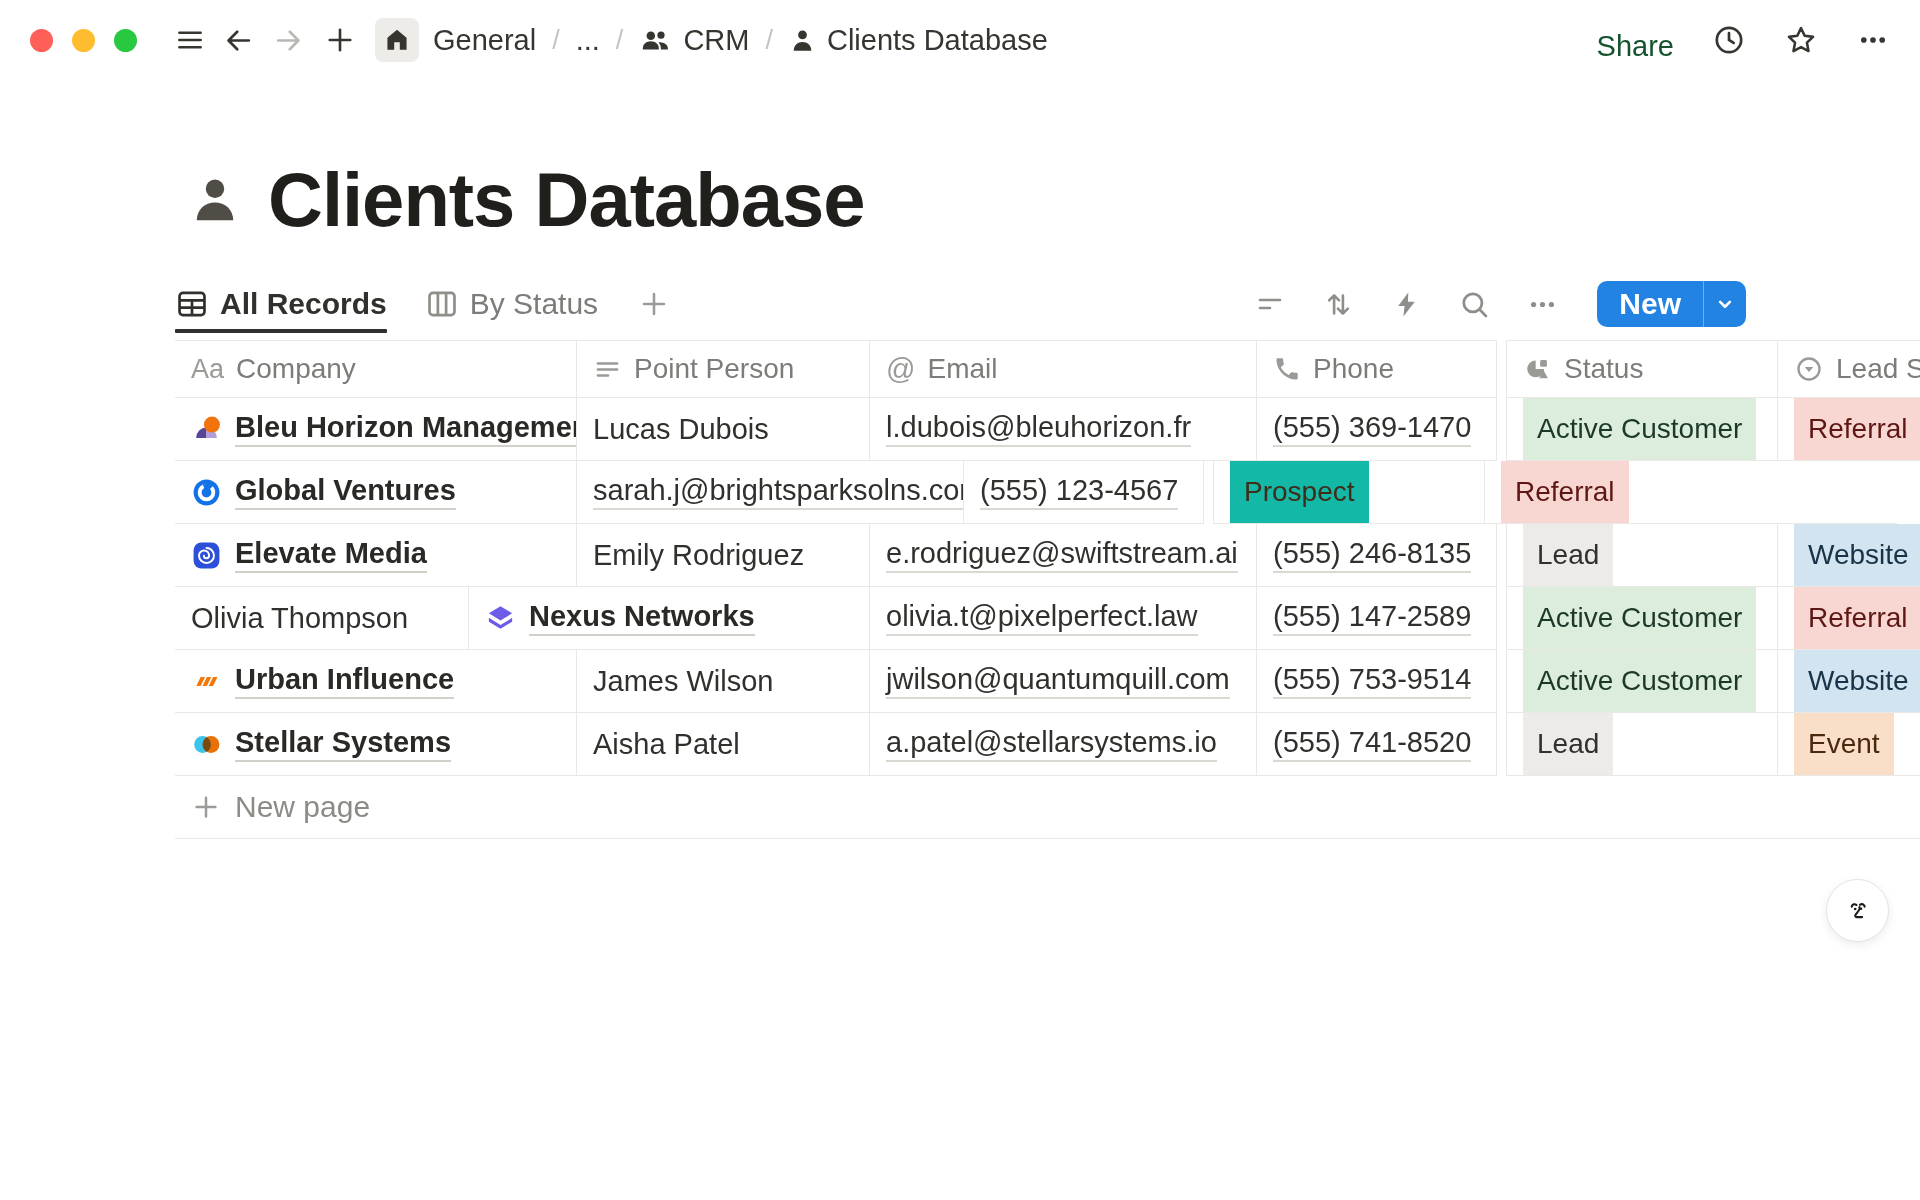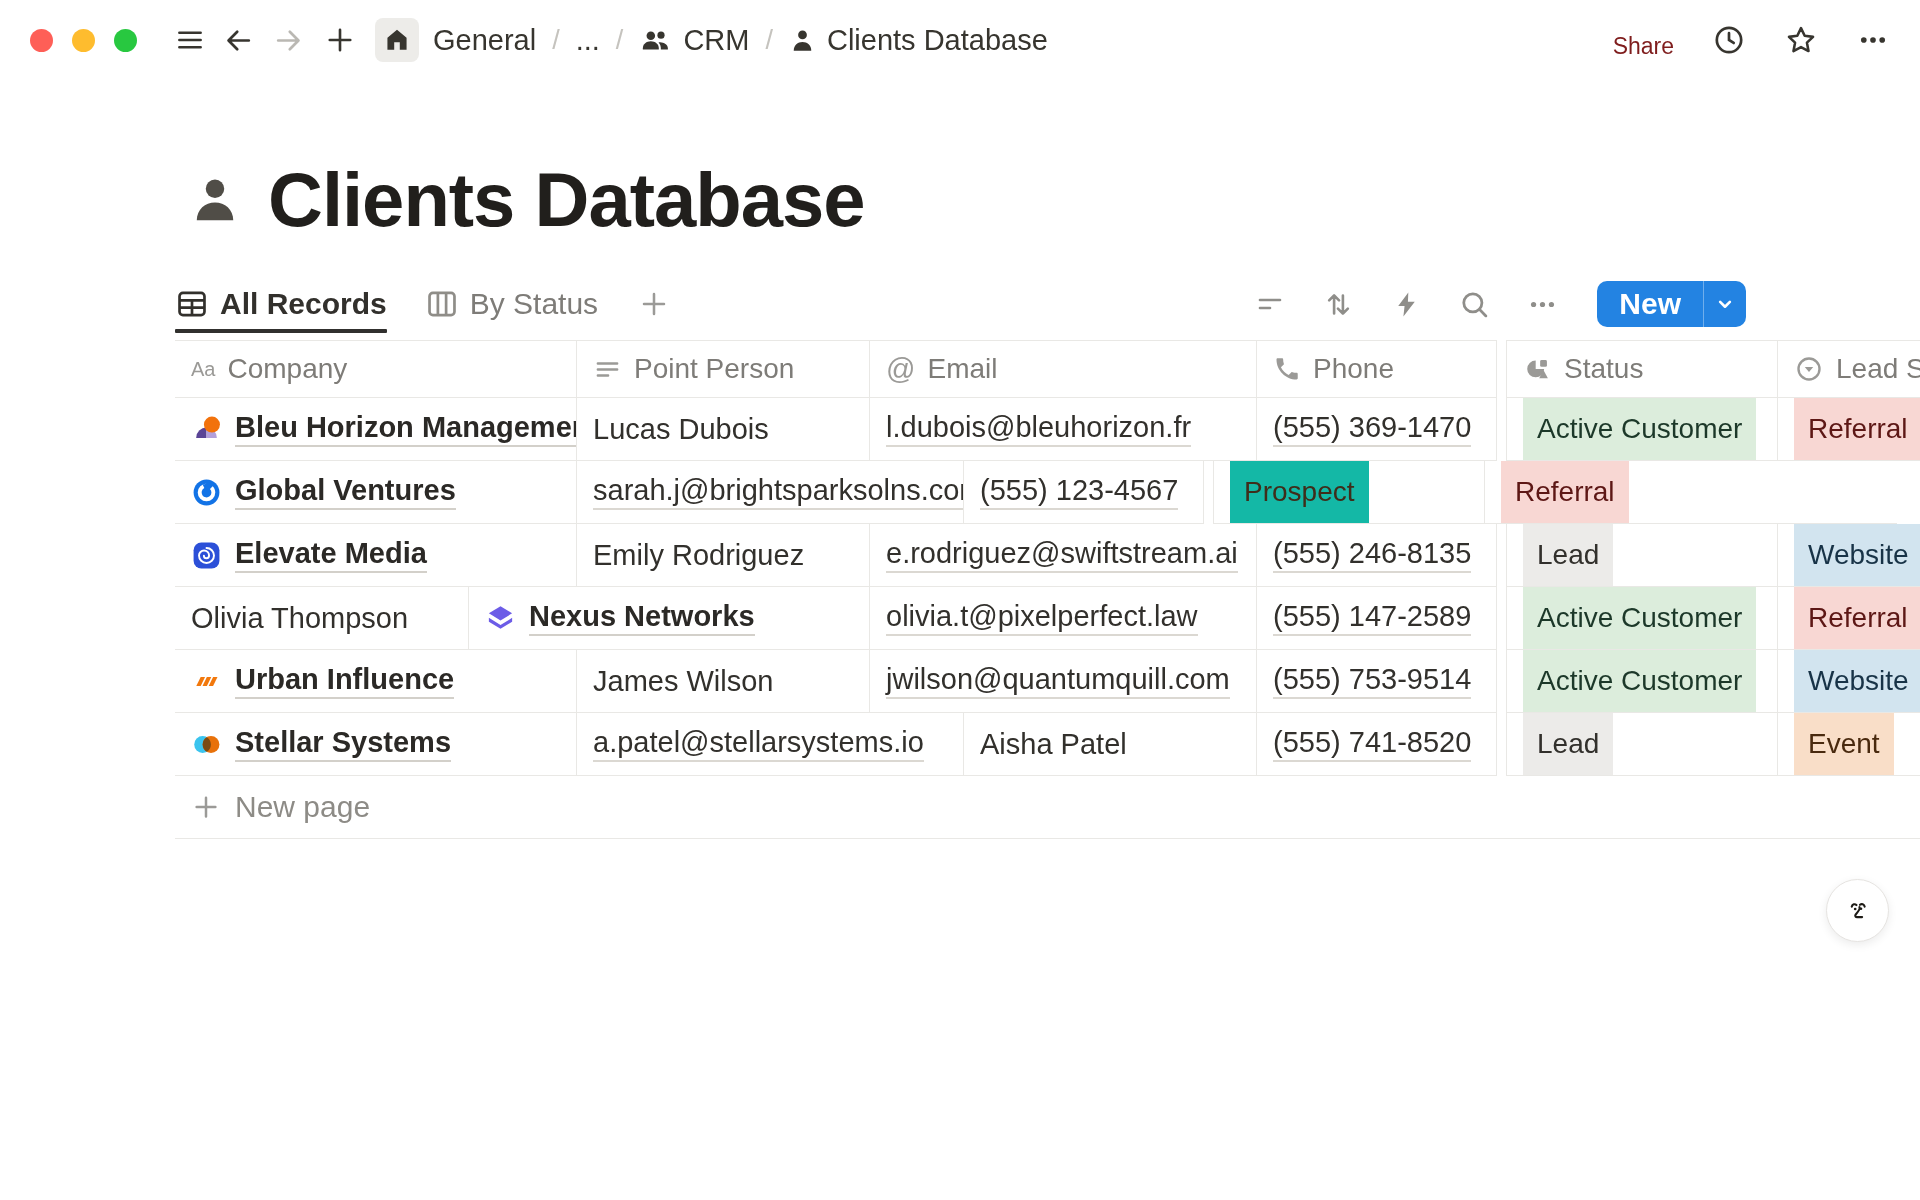--- a/index.html
+++ b/index.html
@@ -10,21 +10,21 @@
   
   .topbar { height:80px; display:flex; align-items:center; padding:0 30px; }
   .lights { display:flex; gap:19px; margin-right:32px; }
   .light { width:23px; height:23px; border-radius:50%; }
   .light.red{ background:#FE5F57; } .light.yellow{ background:#FEBC2E; } .light.green{ background:#28C840; }
   .tb-ic { display:flex; align-items:center; justify-content:center; width:42px; height:42px; border-radius:8px; flex:none; }
   .crumbs { display:flex; align-items:center; gap:14px; font-size:29px; color:#37352F; }
   .crumb-sep { color:#C5C3BE; font-size:27px; padding:0 2px; }
   .home-chip { background:#EDECE9; }
   .topbar-right { margin-left:auto; display:flex; align-items:center; gap:38px; }
-  .share { font-size:23px; color:#7f1d1d;margin-top:12px; }
+  .share { font-size:29px; color:#14532d;margin-top:12px; }
   svg { display:block; }
 
   
   .title-row { display:flex; align-items:center; gap:26px; padding-left:188px; margin-top:76px; }
   .page-title { font-size:76px; font-weight:700; color:#211F1C; letter-spacing:-1px; }
 
   
   .viewbar { display:flex; align-items:center; margin-top:34px; padding-left:175px; padding-right:174px; height:54px; }
   .tab { position:relative; display:flex; align-items:center; gap:11px; height:54px; margin-right:38px; font-size:30px; }
   .tab.active { color:#32302C; font-weight:700; }
@@ -42,21 +42,21 @@
   .table { margin-top:9px; padding-left:175px; }
   .trow { display:flex; }
   .cell { flex:none; display:flex; align-items:center; border-bottom:1px solid #E9E8E5; padding:0 16px; overflow:hidden; white-space:nowrap; }
   .cell + .cell { border-left:1px solid #E9E8E5; }
   .c-company{ width:401px; } .c-person{ width:293px; } .c-email{ width:387px; }
   .c-phone{ width:240px; } .c-status{ width:270px; } .c-source{ width:413px; }
   .gapcol { flex:none; width:11px; border-left:1px solid #E9E8E5; border-right:1px solid #E9E8E5; }
   .trow .gapcol + .cell { border-left:none; }
   .thead .cell { height:58px; border-top:1px solid #E9E8E5; color:#7E7C78; font-size:28px; gap:12px; }
   .thead .cell .hicon { color:#9B9A97; flex:none; }
-  .aa { font-size:20px; color:#9B9A97; letter-spacing:0; }
+  .aa { font-size:27px; color:#9B9A97; letter-spacing:0; }
   .tdata .cell { height:63px; font-size:29px; color:#32302C; }
   .logo { width:31px; height:31px; margin-right:13px; flex:none; }
   .tlink { font-weight:600; color:#2B2926; border-bottom:2px solid #D3D0CA; padding-bottom:1px; }
   .ulink { border-bottom:2px solid #DBD8D2; padding-bottom:1px; }
   .badge { display:inline-block; padding:22px 14px; border-radius:7px; font-size:28px; line-height:1.18; }
   .badge[data-color="green"]  { background:#DCEDDC; color:#1C3829; }
   .badge[data-color="yellow"] { background:#14b8a6; color:#3F2D1A; }
   .badge[data-color="gray"]   { background:#ECEBE9; color:#32302C; }
   .badge[data-color="red"]    { background:#F8D7D3; color:#5D1715; }
   .badge[data-color="blue"]   { background:#D2E4EF; color:#183347; }
@@ -396,25 +396,25 @@
 
     <div class="trow tdata">
       <div class="cell c-company">
         <svg class="logo" viewBox="0 0 24 24">
             <circle cx="9" cy="12" r="6.5" fill="#3BC4EE"></circle>
             <circle cx="15.5" cy="12" r="6.5" fill="#E8710A"></circle>
             <path d="M12.2 6.4a6.5 6.5 0 0 1 0 11.2 6.5 6.5 0 0 1 0-11.2z" fill="#7A4A12"></path>
           </svg>
         <span class="tlink">Stellar Systems</span>
       </div>
+      <div class="cell c-person">
+          <span>Aisha Patel</span>
+        </div>
       <div class="cell c-email">
           <span class="ulink">a.patel@stellarsystems.io</span>
-        </div>
-      <div class="cell c-person">
-          <span>Aisha Patel</span>
         </div>
       <div class="cell c-phone">
           <span class="ulink">(555) 741-8520</span>
         </div>
       <div class="gapcol"></div>
       <div class="cell c-status">
           <span class="badge" data-color="gray">Lead</span>
         </div>
       <div class="cell c-source">
           <span class="badge" data-color="orange">Event</span>

